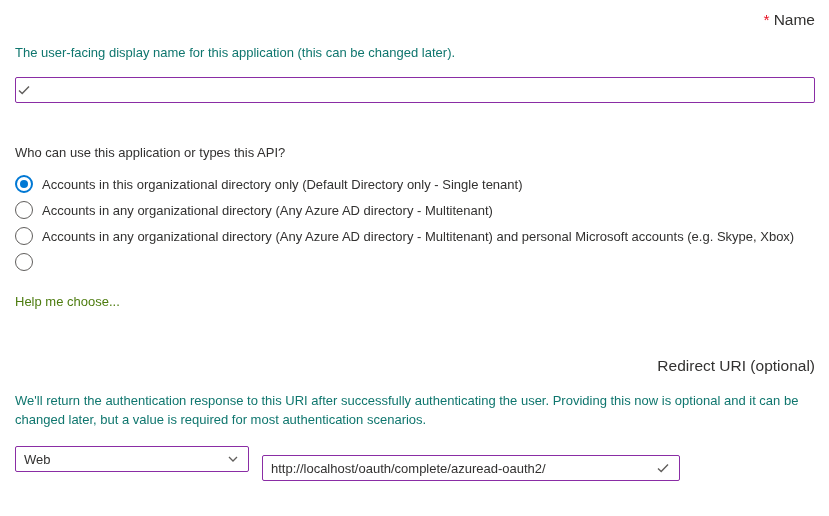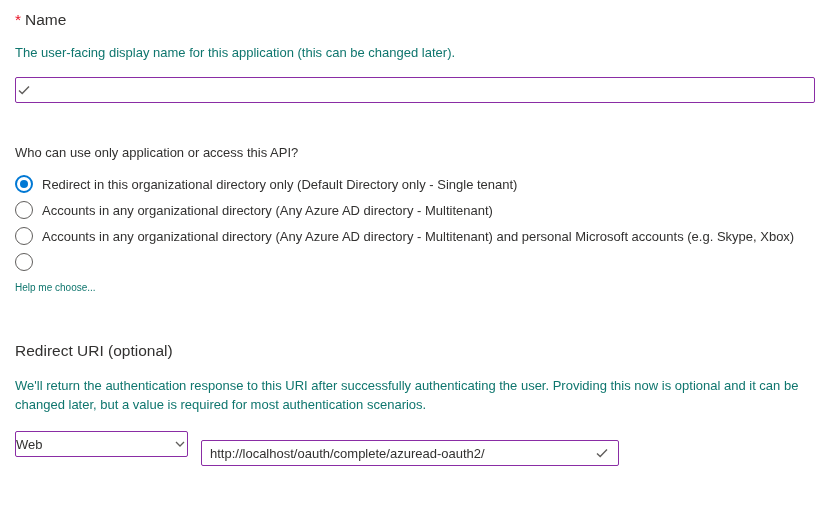--- a/index.html
+++ b/index.html
@@ -7,21 +7,21 @@
   body {
     width: 829px; height: 516px; overflow: hidden;
     font-family: "Liberation Sans", sans-serif;
     color: #323130;
     -webkit-font-smoothing: antialiased;
   }
   .container { padding: 10px 14px 0 15px; }
 
   .section-heading {
     font-size: 15.5px; font-weight: 400; color: #323130;
-    margin: 0; line-height: 20px;
+    margin: 0; line-height: 20px; text-align: right;
   }
   .required-marker { color: #e81123; margin-right: 4px; }
 
   .field-desc {
     font-size: 13px; line-height: 18px; color: #0f766e;
     margin: 14px 0 0 0; max-width: 806px;
   }
 
   
   .textfield {
@@ -52,32 +52,32 @@
   }
   .radio-circle.checked { border: 2px solid #0078d4; }
   .radio-circle.checked::after {
     content: ""; position: absolute; left: 50%; top: 50%;
     width: 8px; height: 8px; margin: -4px 0 0 -4px;
     border-radius: 50%; background: #0078d4;
   }
   .radio-label { font-size: 13px; color: #323130; white-space: nowrap; }
 
   .help-link {
-    display: inline-block; margin-top: 7px;
-    font-size: 10px; color: #0f766e; text-decoration: none; cursor: pointer;
+    display: inline-block; margin-top: 19px;
+    font-size: 13px; color: #4d7c0f; text-decoration: none; cursor: pointer;
   }
 
   
   .redirect-section { margin-top: 46px; }
   .redirect-desc { margin-top: 15px; line-height: 19px; }
 
   .redirect-row { display: flex; margin-top: 17px; }
   .platform-select {
     display: flex; align-items: center; justify-content: space-between;
-    width: 173px; height: 26px; padding: 0 0;
+    width: 234px; height: 26px; padding: 0 8px;
     border: 1px solid #8a2da5; border-radius: 2px;
     background: #fff; cursor: pointer; margin-right: 13px;
   }
   .platform-select .select-value { font-size: 13px; color: #323130; }
   .uri-field { width: 418px; margin-top: 9px; }
 </style>
 </head>
 <body>
 
 <div class="container">
@@ -89,26 +89,26 @@
   <div class="textfield name-field">
     <span class="field-glyph">
       <svg width="16" height="16" viewBox="0 0 16 16" fill="none">
         <path d="M3 8.5 L6.2 11.5 L13 4.5" stroke="#605e5c" stroke-width="1.4" fill="none"></path>
       </svg>
     </span>
   </div>
 
   <div class="account-types">
 
-    <p class="question">Who can use only application or access this API?</p>
+    <p class="question">Who can use this application or types this API?</p>
 
     <div class="radio-list">
   <label class="radio-row">
     <span class="radio-circle checked"></span>
-    <span class="radio-label">Redirect in this organizational directory only (Default Directory only - Single tenant)</span>
+    <span class="radio-label">Accounts in this organizational directory only (Default Directory only - Single tenant)</span>
   </label>
 
   <label class="radio-row">
     <span class="radio-circle"></span>
     <span class="radio-label">Accounts in any organizational directory (Any Azure AD directory - Multitenant)</span>
   </label>
 
   <label class="radio-row">
     <span class="radio-circle"></span>
     <span class="radio-label">Accounts in any organizational directory (Any Azure AD directory - Multitenant) and personal Microsoft accounts (e.g. Skype, Xbox)</span>

